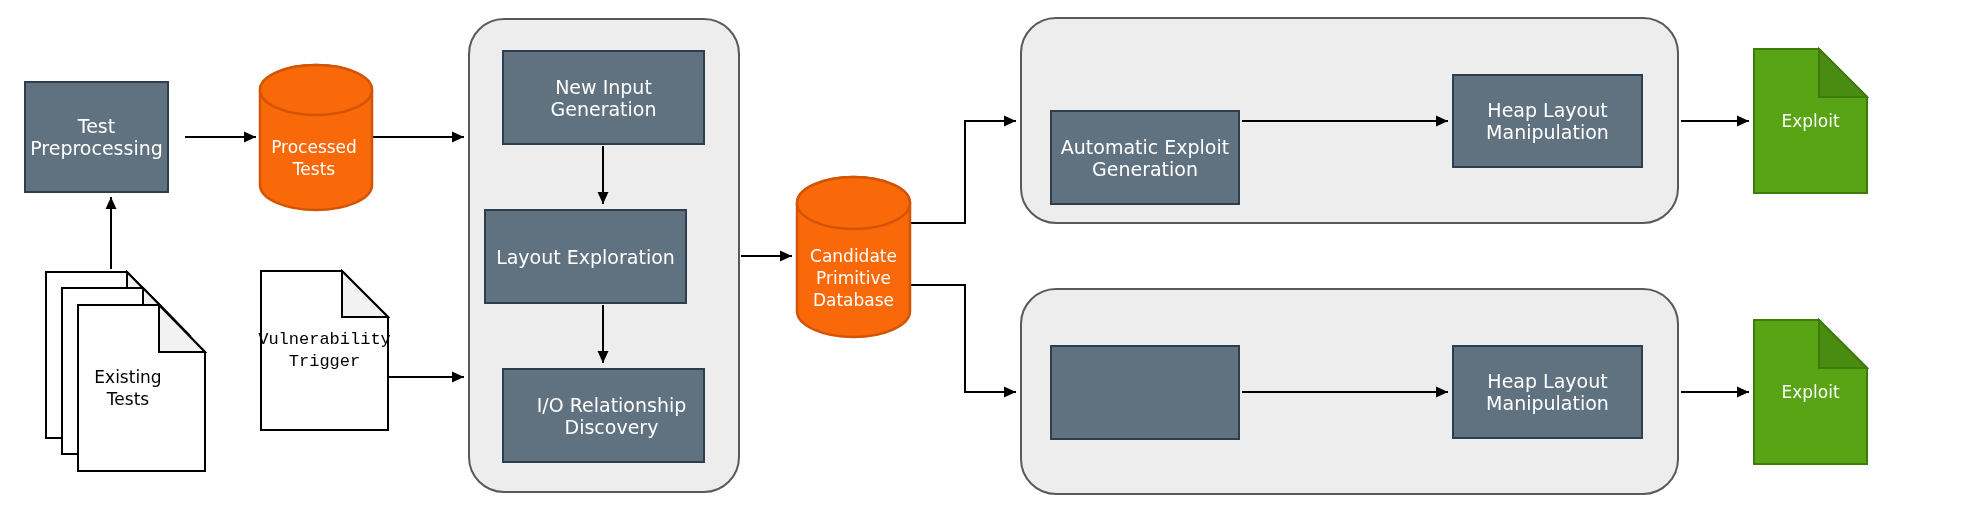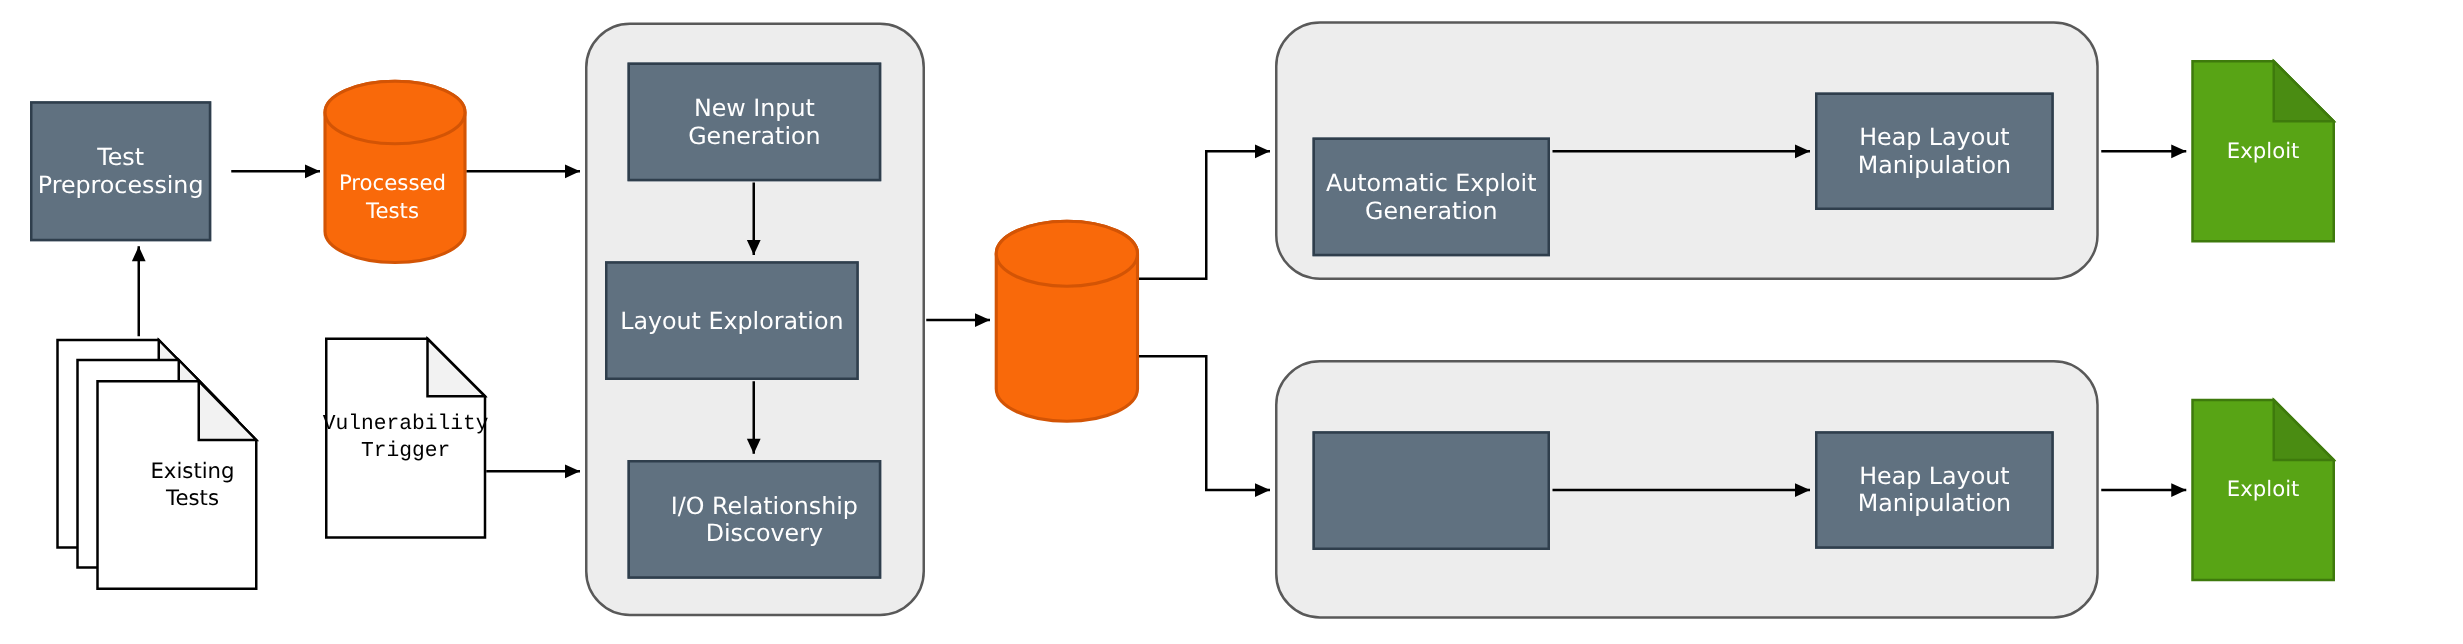--- a/index.html
+++ b/index.html
@@ -84,41 +84,44 @@
     </g>
     <g transform="translate(16,16)">
       <polygon class="doc-body" points="2,2 83,2 129,49 129,168 2,168"></polygon>
       <polygon class="doc-flap" points="83,2 129,49 83,49"></polygon>
     </g>
     <g transform="translate(32,33)">
       <polygon class="doc-body" points="2,2 83,2 129,49 129,168 2,168"></polygon>
       <polygon class="doc-flap" points="83,2 129,49 83,49"></polygon>
     </g>
   </svg>
-  <div class="shape-label dark" style="left:90px;top:305px;width:128px;height:166px;text-align:center;">Existing
+  <div class="shape-label dark" style="left:64px;top:305px;width:128px;height:166px;text-align:center;">Existing
 Tests</div>
 
   <svg class="shape" style="left:259px;top:269px;" width="131" height="163" viewBox="0 0 131 163">
     <polygon class="doc-body" points="2,2 83,2 129,48 129,161 2,161"></polygon>
     <polygon class="doc-flap" points="83,2 129,48 83,48"></polygon>
   </svg>
   <div class="shape-label dark" style="left:261px;top:271px;width:127px;height:159px;font-family:Liberation Mono, monospace;">Vulnerability
 Trigger</div>
 
   <svg class="shape" style="left:258px;top:63px;" width="116" height="149" viewBox="0 0 116 149">
     <path class="cyl-body" d="M2,27 a56,25 0 0 1 112,0 v95 a56,25 0 0 1 -112,0 z"></path>
     <ellipse class="cyl-rim" cx="58" cy="27" rx="56" ry="25"></ellipse>
   </svg>
   <div class="shape-label light" style="left:260px;top:105px;width:108px;height:105px;">Processed
 Tests</div>
 
   <svg class="shape" style="left:795px;top:175px;" width="117" height="164" viewBox="0 0 117 164">
     <path class="cyl-body" d="M2,28 a56.5,26 0 0 1 113,0 v108 a56.5,26 0 0 1 -113,0 z"></path>
     <ellipse class="cyl-rim" cx="58.5" cy="28" rx="56.5" ry="26"></ellipse>
   </svg>
+  <div class="shape-label light" style="left:797px;top:219px;width:113px;height:118px;">Candidate
+Primitive
+Database</div>
 
   <svg class="shape" style="left:1752px;top:47px;" width="117" height="148" viewBox="0 0 117 148">
     <polygon class="exploit-body" points="2,2 67,2 115,50 115,146 2,146"></polygon>
     <polygon class="exploit-flap" points="67,2 115,50 67,50"></polygon>
   </svg>
   <div class="shape-label light" style="left:1754px;top:49px;width:113px;height:144px;">Exploit</div>
 
   <svg class="shape" style="left:1752px;top:318px;" width="117" height="148" viewBox="0 0 117 148">
     <polygon class="exploit-body" points="2,2 67,2 115,50 115,146 2,146"></polygon>
     <polygon class="exploit-flap" points="67,2 115,50 67,50"></polygon>

